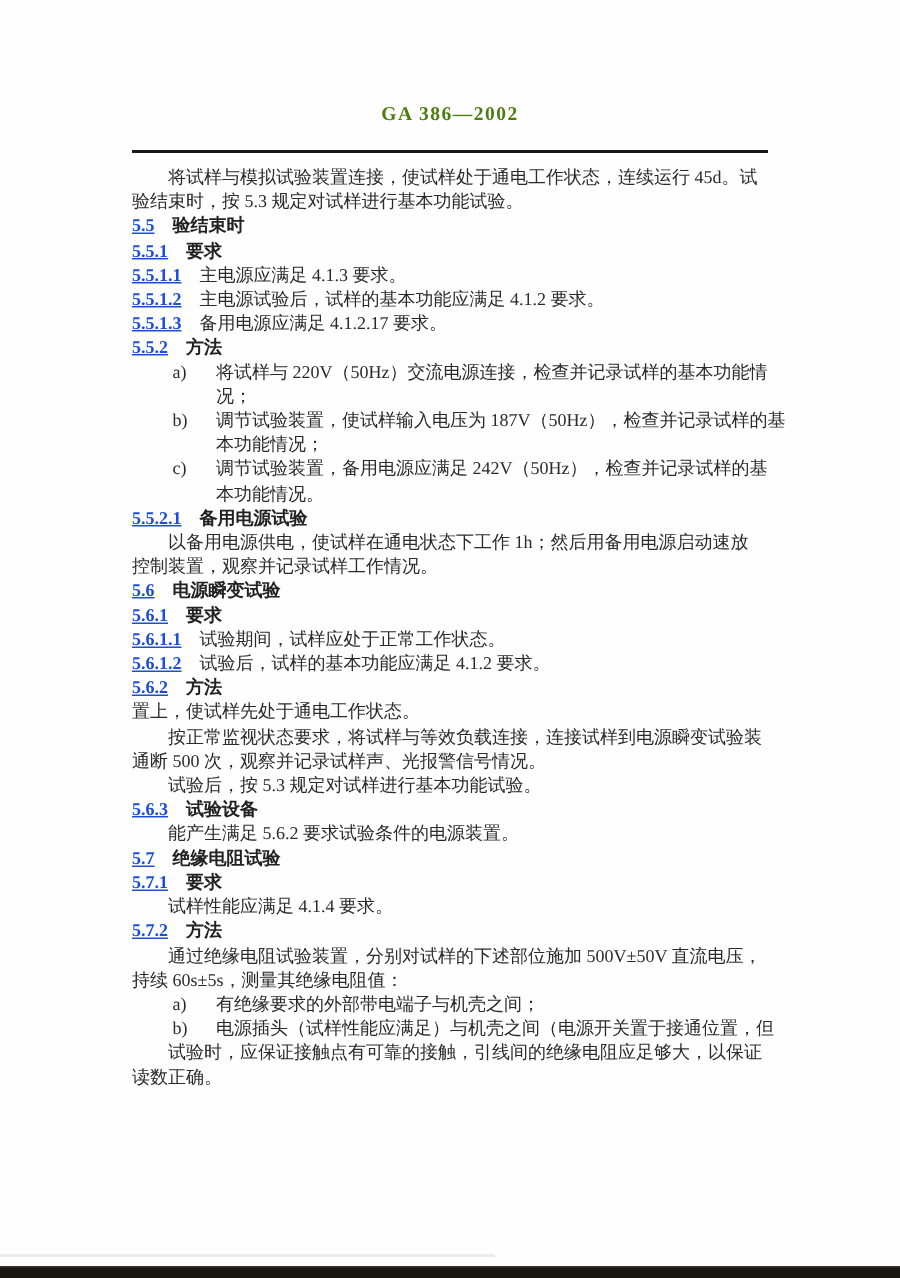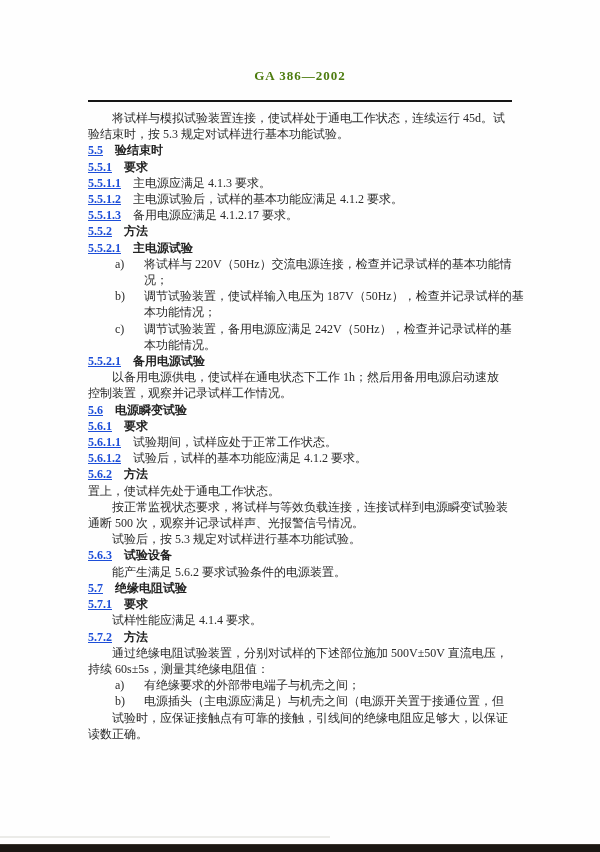--- a/index.html
+++ b/index.html
@@ -78,21 +78,20 @@
   <div class="header-rule"></div>
   <div class="doc-body">
       <div class="line para"><span>将试样与模拟试验装置连接，使试样处于通电工作状态，连续运行 45d。试</span></div>
       <div class="line cont"><span>验结束时，按 5.3 规定对试样进行基本功能试验。</span></div>
       <div class="line head"><span class="num">5.5</span><span>验结束时</span></div>
       <div class="line head"><span class="num">5.5.1</span><span>要求</span></div>
       <div class="line clause"><span class="num">5.5.1.1</span><span>主电源应满足 4.1.3 要求。</span></div>
       <div class="line clause"><span class="num">5.5.1.2</span><span>主电源试验后，试样的基本功能应满足 4.1.2 要求。</span></div>
       <div class="line clause"><span class="num">5.5.1.3</span><span>备用电源应满足 4.1.2.17 要求。</span></div>
       <div class="line head"><span class="num">5.5.2</span><span>方法</span></div>
-      <div class="line head"><span class="num">5.5.2.1</span><span>主电源试验</span></div>
       <div class="line list"><span class="label">a)</span><span>将试样与 220V（50Hz）交流电源连接，检查并记录试样的基本功能情</span></div>
       <div class="line listcont"><span>况；</span></div>
       <div class="line list"><span class="label">b)</span><span>调节试验装置，使试样输入电压为 187V（50Hz），检查并记录试样的基</span></div>
       <div class="line listcont"><span>本功能情况；</span></div>
       <div class="line list"><span class="label">c)</span><span>调节试验装置，备用电源应满足 242V（50Hz），检查并记录试样的基</span></div>
       <div class="line listcont"><span>本功能情况。</span></div>
       <div class="line head"><span class="num">5.5.2.1</span><span>备用电源试验</span></div>
       <div class="line para"><span>以备用电源供电，使试样在通电状态下工作 1h；然后用备用电源启动速放</span></div>
       <div class="line cont"><span>控制装置，观察并记录试样工作情况。</span></div>
       <div class="line head"><span class="num">5.6</span><span>电源瞬变试验</span></div>
@@ -106,19 +105,19 @@
       <div class="line para"><span>试验后，按 5.3 规定对试样进行基本功能试验。</span></div>
       <div class="line head"><span class="num">5.6.3</span><span>试验设备</span></div>
       <div class="line para"><span>能产生满足 5.6.2 要求试验条件的电源装置。</span></div>
       <div class="line head"><span class="num">5.7</span><span>绝缘电阻试验</span></div>
       <div class="line head"><span class="num">5.7.1</span><span>要求</span></div>
       <div class="line para"><span>试样性能应满足 4.1.4 要求。</span></div>
       <div class="line head"><span class="num">5.7.2</span><span>方法</span></div>
       <div class="line para"><span>通过绝缘电阻试验装置，分别对试样的下述部位施加 500V±50V 直流电压，</span></div>
       <div class="line cont"><span>持续 60s±5s，测量其绝缘电阻值：</span></div>
       <div class="line list"><span class="label">a)</span><span>有绝缘要求的外部带电端子与机壳之间；</span></div>
-      <div class="line list"><span class="label">b)</span><span>电源插头（主电源应满足）与机壳之间（电源开关置于接通位置，但</span></div>
+      <div class="line list"><span class="label">b)</span><span>电源插头（试样性能应满足）与机壳之间（电源开关置于接通位置，但</span></div>
       <div class="line para"><span>试验时，应保证接触点有可靠的接触，引线间的绝缘电阻应足够大，以保证</span></div>
       <div class="line cont"><span>读数正确。</span></div>
     </div>
   <div class="scan-smudge"></div>
   <div class="bottom-bar"></div>
 </div>
 
 </body></html>

